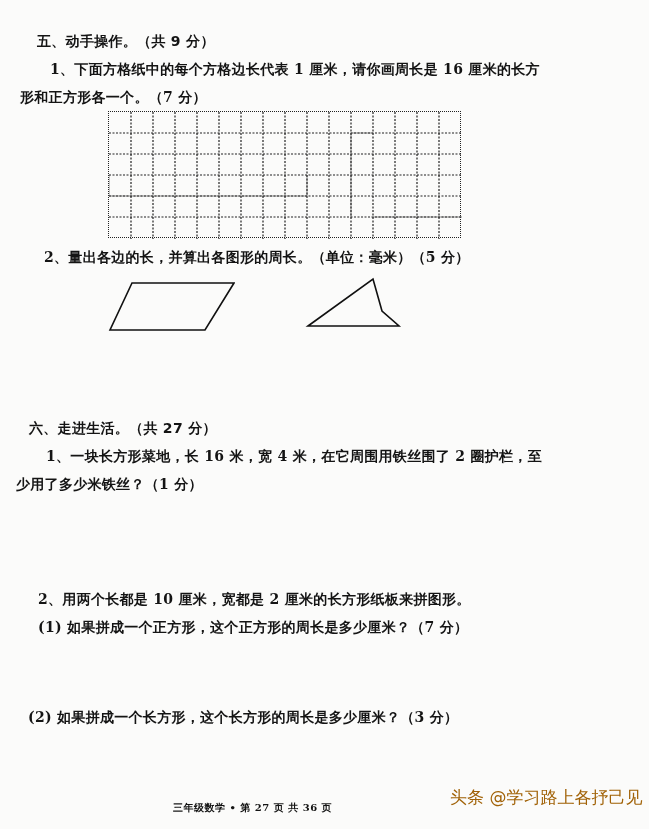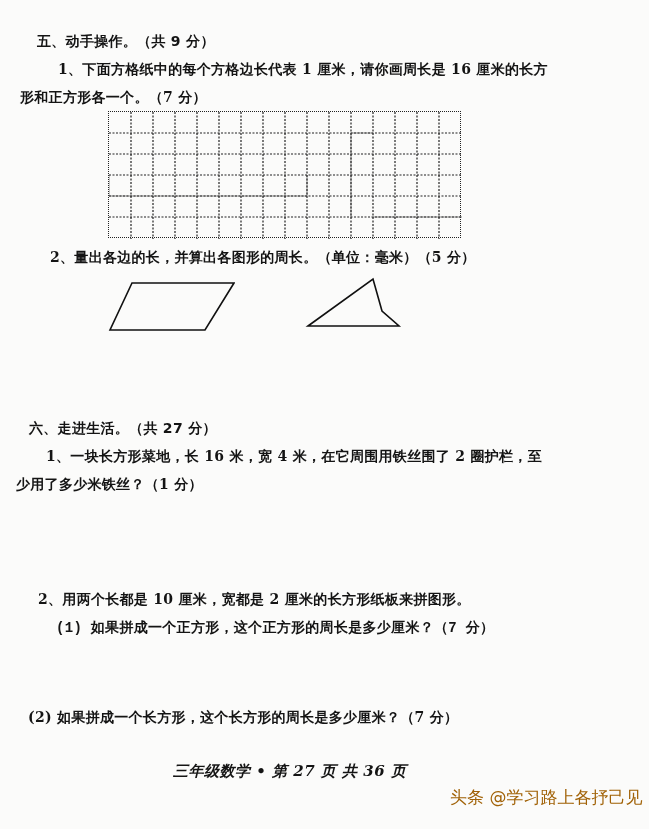--- a/index.html
+++ b/index.html
@@ -12,32 +12,32 @@
     .line { position: absolute; white-space: nowrap; font-size: 14px; letter-spacing: 0.3px; }
     .bold { font-weight: bold; }
     .section { font-family: "DejaVu Sans", "Liberation Sans", sans-serif; font-weight: bold; font-size: 14px; margin-left: 11px; }
     .grid {
       position: absolute; left: 108px; top: 111px; width: 353px; height: 127px;
       border: 1.5px dotted #222;
       box-sizing: border-box;
     }
     .grid svg { position: absolute; left: 0; top: 0; }
     .shape { position: absolute; }
-    .footer { position: absolute; left: 173px; top: 762px; font-size: 15px; font-weight: bold; letter-spacing: 0.5px; font-style: italic; }
+    .footer { position: absolute; left: 173px; top: 801px; font-size: 10px; font-weight: bold; letter-spacing: 0.5px; }
     .watermark {
       position: absolute; left: 450px; top: 786px; font-size: 17px;
       font-family: "DejaVu Sans", "Liberation Sans", sans-serif;
       color: #a16207; font-weight: normal;
     }
   </style>
 </head>
 <body>
 
 <div class="line section" style="left:26px; top:33px;">五、动手操作。（共 9 分）</div>
-<div class="line bold" style="left:50px; top:61px;margin-left:8px;">1、下面方格纸中的每个方格边长代表 1 厘米，请你画周长是 16 厘米的长方</div>
+<div class="line bold" style="left:50px; top:61px;">1、下面方格纸中的每个方格边长代表 1 厘米，请你画周长是 16 厘米的长方</div>
 <div class="line bold" style="left:20px; top:89px;">形和正方形各一个。（7 分）</div>
 
 <div class="grid">
   <svg width="353" height="127">
     <g stroke="#222" stroke-width="1.2" stroke-dasharray="2,1.5">
       <line x1="22" y1="0" x2="22" y2="127"></line>
       <line x1="44" y1="0" x2="44" y2="127"></line>
       <line x1="66" y1="0" x2="66" y2="127"></line>
       <line x1="88" y1="0" x2="88" y2="127"></line>
       <line x1="110" y1="0" x2="110" y2="127"></line>
@@ -59,32 +59,32 @@
     </g>
     <g stroke="#333" stroke-width="1" opacity="0.55" fill="none">
       <polyline points="0,63 0,84 110,84"></polyline>
       <polyline points="110,84 176,84 198,84 198,63"></polyline>
       <polyline points="242,105 242,21 264,21"></polyline>
       <polyline points="264,105 353,105"></polyline>
     </g>
   </svg>
 </div>
 
-<div class="line bold" style="left:50px; top:249px;text-align:center;">2、量出各边的长，并算出各图形的周长。（单位：毫米）（5 分）</div>
+<div class="line bold" style="left:44px; top:249px;text-align:center;">2、量出各边的长，并算出各图形的周长。（单位：毫米）（5 分）</div>
 
 <svg class="shape" style="left:105px; top:280px;" width="130" height="55">
   <polygon points="27,3 129,3 100,50 5,50" fill="none" stroke="#111" stroke-width="1.6"></polygon>
 </svg>
 
 <svg class="shape" style="left:305px; top:276px;" width="100" height="55">
   <polygon points="3,50 68,3 77,35 94,50" fill="none" stroke="#111" stroke-width="1.6"></polygon>
 </svg>
 
 <div class="line section" style="left:18px; top:420px;">六、走进生活。（共 27 分）</div>
 <div class="line bold" style="left:46px; top:448px;">1、一块长方形菜地，长 16 米，宽 4 米，在它周围用铁丝围了 2 圈护栏，至</div>
 <div class="line bold" style="left:16px; top:476px;">少用了多少米铁丝？（1 分）</div>
 
 <div class="line bold" style="left:38px; top:591px;">2、用两个长都是 10 厘米，宽都是 2 厘米的长方形纸板来拼图形。</div>
-<div class="line bold" style="left:56px; top:619px;font-family:Liberation Mono, monospace;">(1) 如果拼成一个正方形，这个正方形的周长是多少厘米？（7 分）</div>
-<div class="line bold" style="left:28px; top:709px;">(2) 如果拼成一个长方形，这个长方形的周长是多少厘米？（7 分）</div>
+<div class="line bold" style="left:38px; top:619px;">(1) 如果拼成一个正方形，这个正方形的周长是多少厘米？（7 分）</div>
+<div class="line bold" style="left:28px; top:709px;">(2) 如果拼成一个长方形，这个长方形的周长是多少厘米？（3 分）</div>
 
 <div class="footer">三年级数学 • 第 27 页 共 36 页</div>
 <div class="watermark">头条 @学习路上各抒己见</div>
 
 </body></html>

